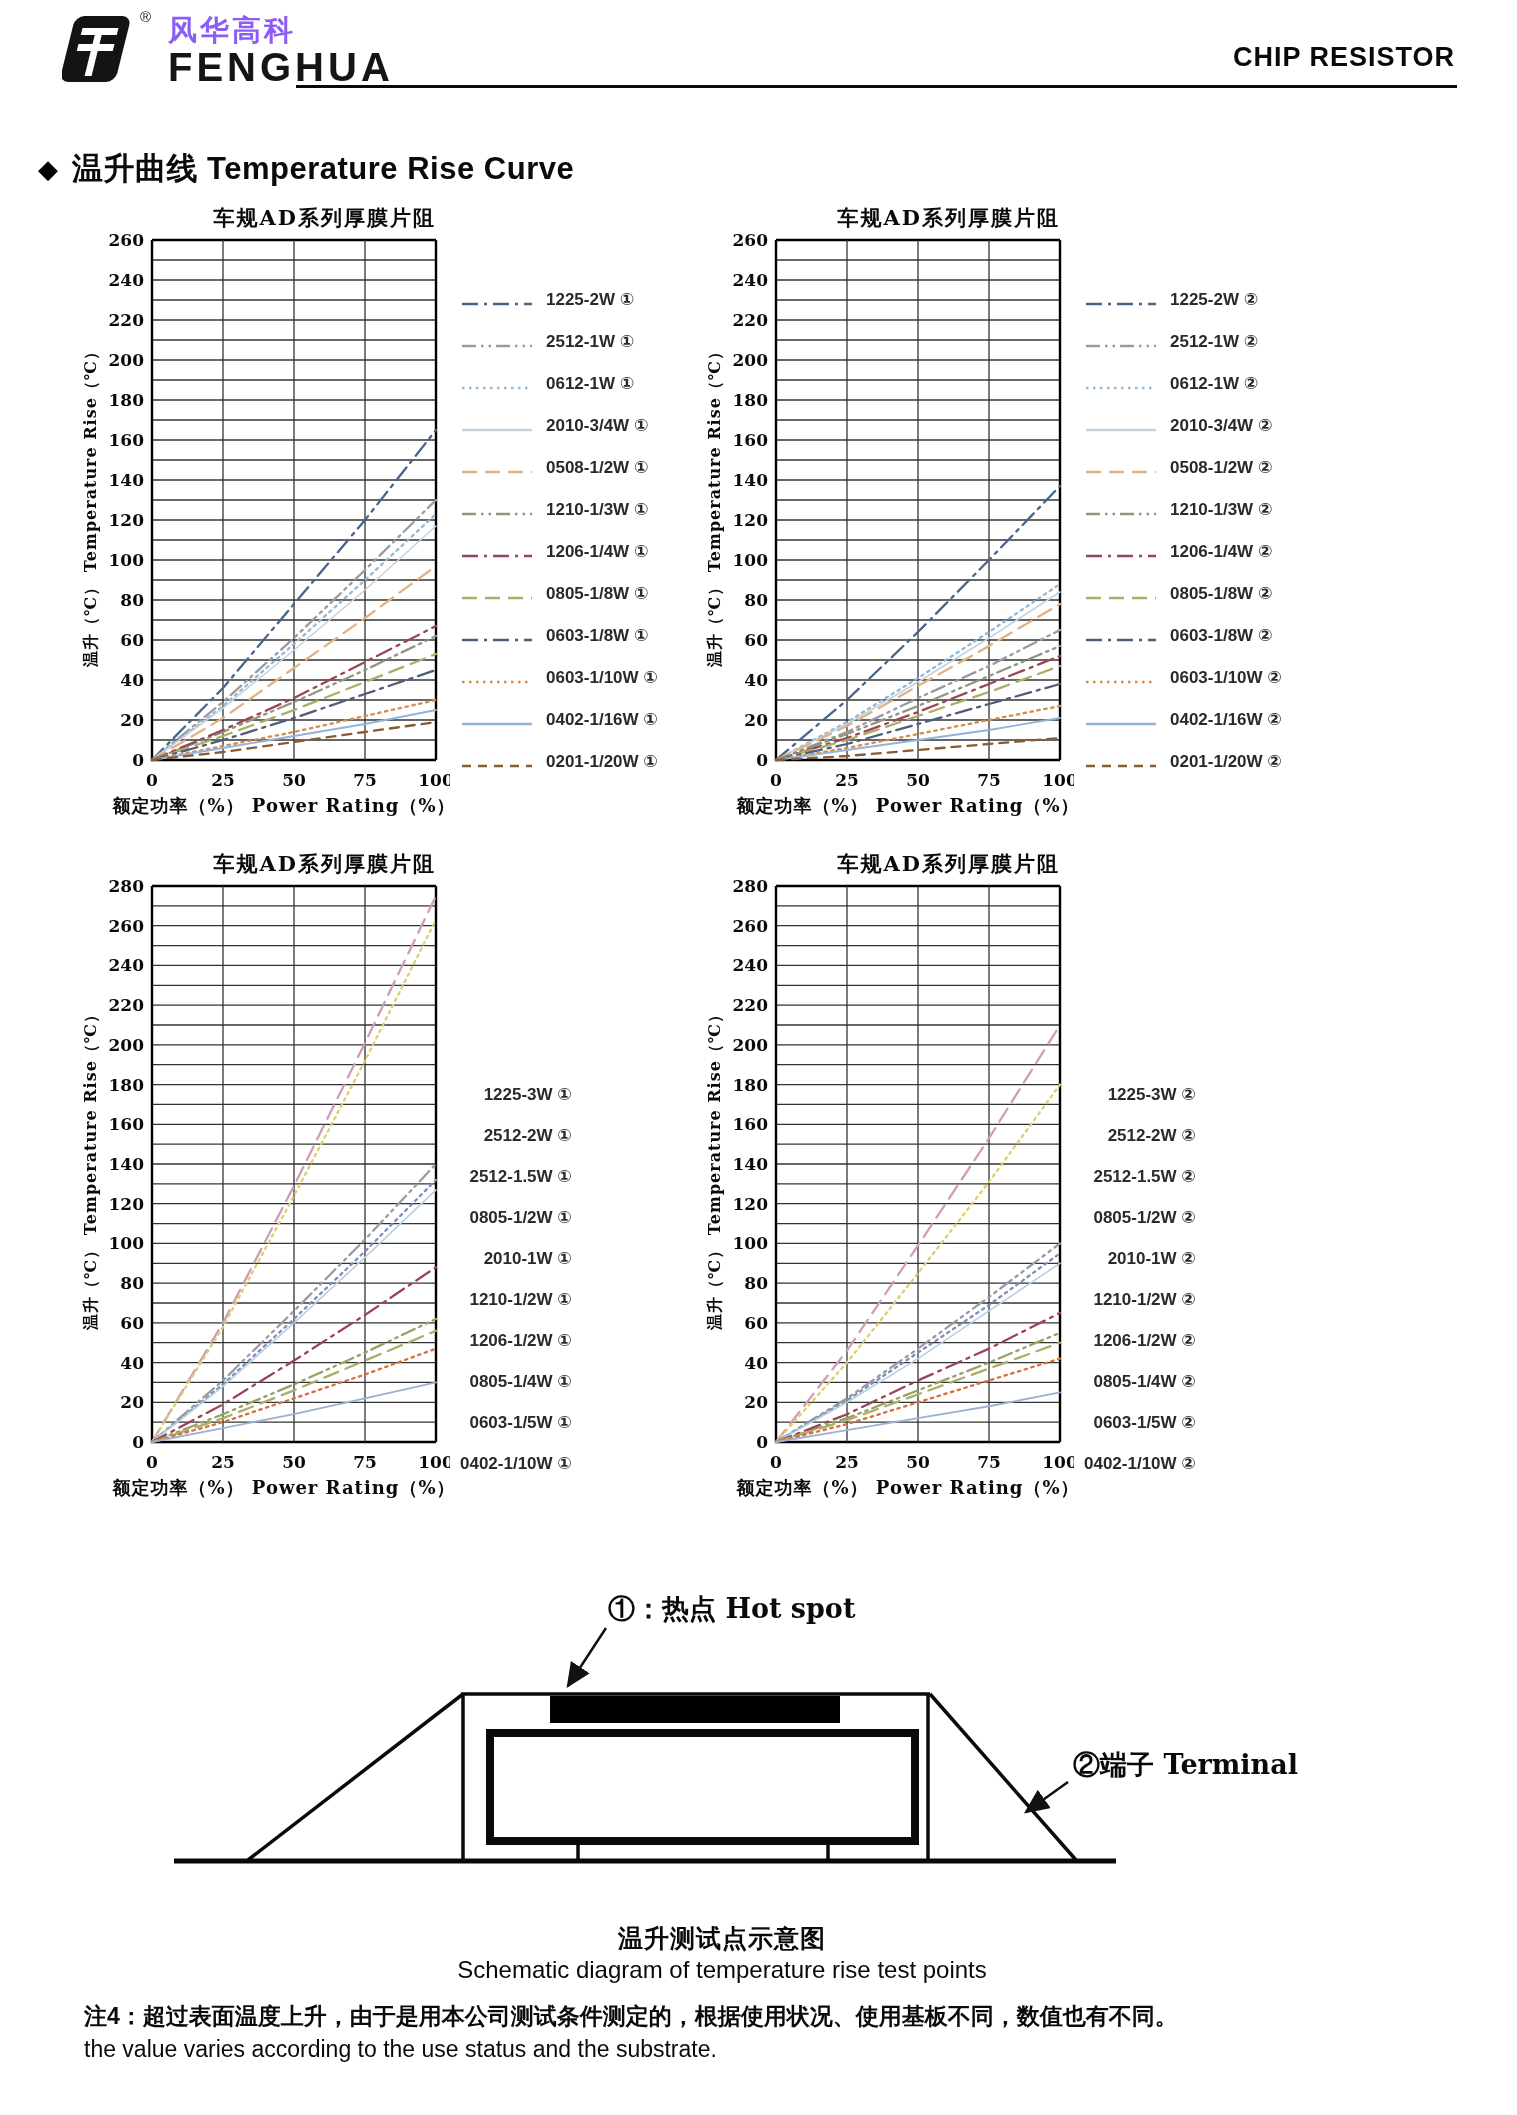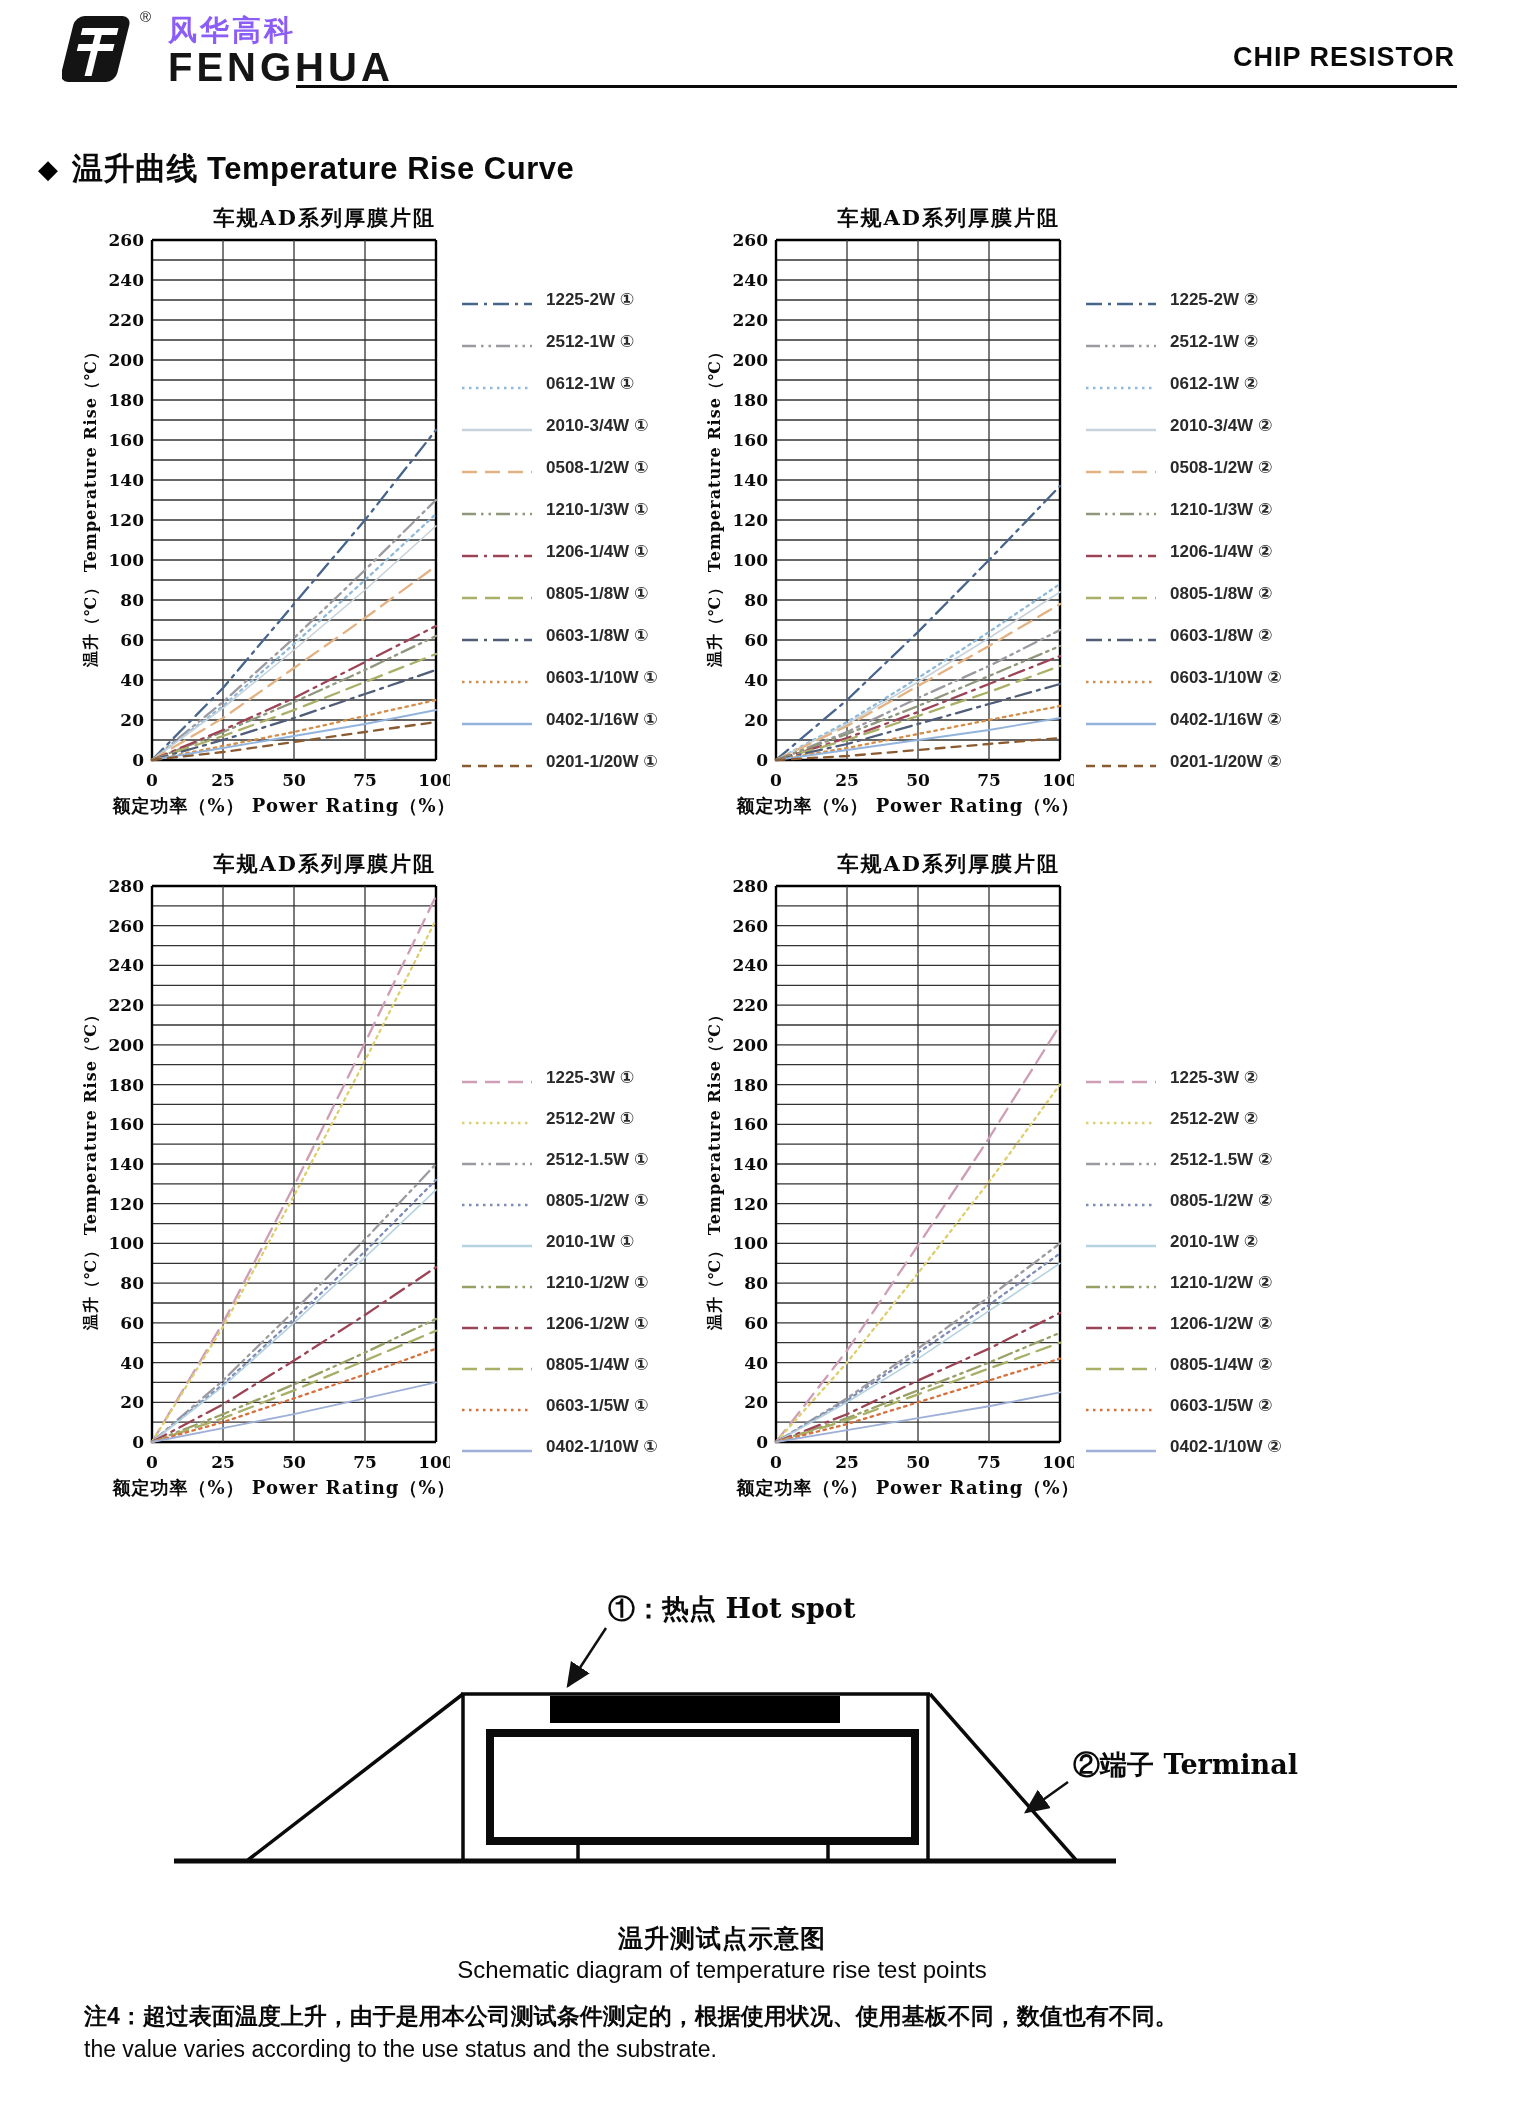--- a/index.html
+++ b/index.html
@@ -33,21 +33,21 @@
   .ytitle{width:26px;position:relative;align-self:stretch;}
   .ytitle span{position:absolute;left:50%;top:46%;transform:translate(-50%,-50%) rotate(-90deg);
     white-space:nowrap;font-family:"DejaVu Serif","Liberation Serif",serif;
     font-weight:bold;font-size:16px;color:#0a0a0a;letter-spacing:1px;}
   svg text.tick{font-family:"DejaVu Serif","Liberation Serif",serif;font-weight:bold;font-size:17px;fill:#0a0a0a;}
   svg text.axlab{font-family:"DejaVu Serif","Liberation Serif",serif;font-weight:bold;font-size:18px;fill:#0a0a0a;letter-spacing:1px;}
   .legend{display:flex;flex-direction:column;margin-left:10px;}
   .rowA .legend{padding-top:60px;}
   .rowA .lgi{margin-bottom:26px;}
   .rowB .legend{padding-top:192px;}
-  .rowB .lgi{margin-bottom:25px;}
+  .rowB .lgi{margin-bottom:25px;flex-direction:column;}
   .lgi{display:flex;align-items:flex-end;gap:12px;height:16px;}
   .lgi span{font-size:17px;font-weight:bold;color:#2a2a2a;white-space:nowrap;}
   
   .schem{position:absolute;left:168px;top:1546px;}
   .schem text{font-family:"DejaVu Serif","Liberation Serif",serif;font-weight:bold;font-size:27px;fill:#0a0a0a;}
   .caption{position:absolute;left:0;width:1380px;text-align:center;color:#0a0a0a;padding-left:32px;}
   .cap-cn{top:1922px;font-size:25px;font-weight:bold;letter-spacing:1px;}
   .cap-en{top:1956px;font-size:24px;font-weight:400;}
   
   .notes{position:absolute;left:84px;top:2000px;width:1380px;line-height:33px;color:#0a0a0a;}

